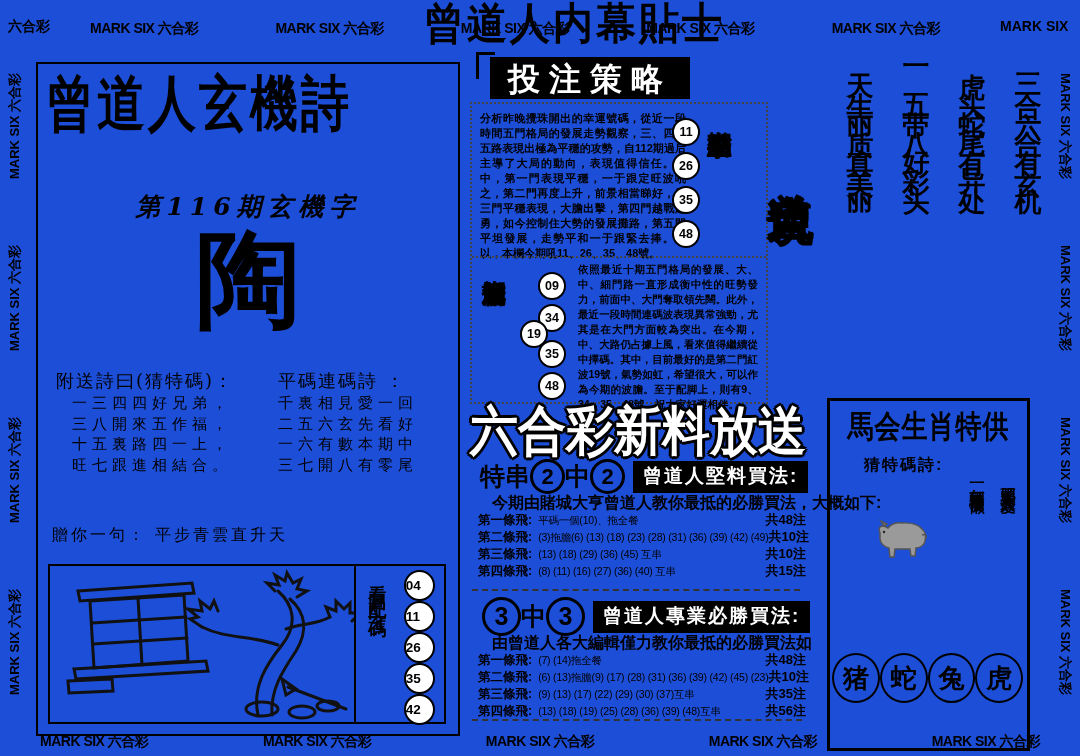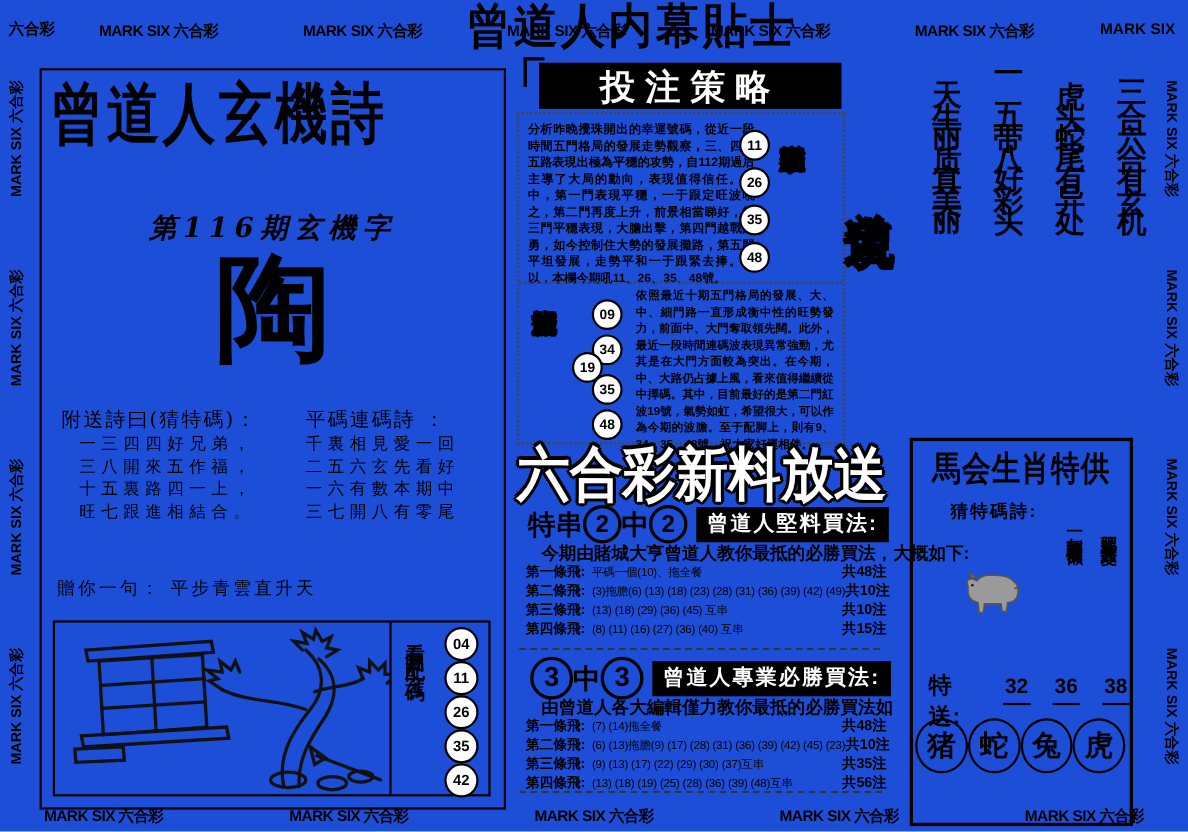--- a/index.html
+++ b/index.html
@@ -35,25 +35,25 @@
         font-family:"DejaVu Serif",serif;white-space:nowrap;}
   #zodiac-hint{top:430px;}
   #gift-line{top:461px;}
   #pic-box{position:absolute;left:10px;top:500px;width:394px;height:156px;border:2px solid #000;display:flex;}
   #pic-sketch{flex:1;border-right:2px solid #000;}
   #pic-right{width:84px;display:flex;align-items:stretch;justify-content:space-around;padding:4px 2px;}
   #pic-label{writing-mode:vertical-rl;text-orientation:upright;font-size:18px;font-weight:700;
              letter-spacing:9px;display:flex;align-items:center;}
   .circle-stack{display:flex;flex-direction:column;justify-content:space-between;}
   .circle-num{border:2px solid #000;border-radius:50%;width:27px;height:27px;line-height:27px;
-              text-align:center;font-size:13.5px;font-weight:700;background:#fff;}
+              text-align:left;font-size:13.5px;font-weight:700;background:#fff;}
   
   #banner-bracket{position:absolute;left:476px;top:52px;width:16px;height:24px;
                   border-left:3px solid #000;border-top:3px solid #000;}
-  #strategy-banner{position:absolute;left:490px;top:57px;width:275px;height:42px;background:#000;
+  #strategy-banner{position:absolute;left:490px;top:57px;width:200px;height:42px;background:#000;
                    color:#fff;font-size:32px;font-weight:900;letter-spacing:9px;text-align:center;
                    line-height:44px;white-space:nowrap;}
   #dotted-box{position:absolute;left:470px;top:102px;width:294px;height:298px;border:2px dotted #444;}
   #strategy-body{position:absolute;left:8px;top:7px;width:206px;font-size:11px;line-height:15px;
                  font-weight:600;text-align:justify;}
   .mini-circle{position:absolute;border:2px solid #000;border-radius:50%;width:24px;height:24px;
                line-height:24px;text-align:center;font-size:12.5px;font-weight:700;background:#fff;}
   #focus-title{position:absolute;left:232px;top:8px;height:150px;writing-mode:vertical-rl;
                text-orientation:upright;font-size:25px;font-weight:900;letter-spacing:0px;}
   #mid-divider{position:absolute;left:0;top:152px;width:100%;border-top:2px dotted #444;}
@@ -301,26 +301,20 @@
     <div id="pig">
       <svg width="100%" height="100%" viewBox="0 0 60 48">
         <g stroke="#555" stroke-width="1.5" fill="#9a9a9a">
           <path d="M10 20 Q7 13 14 13 L18 15 Q23 9 32 10 Q46 9 52 16 Q57 20 55 28 Q54 34 46 35 L45 43 L41 43 L40 36 L25 36 L24 44 L20 44 L19 35 Q11 33 10 26 Z"></path>
           <path d="M14 13 L11 8 L17 11 Z" fill="#777"></path>
           <path d="M52 22 q5 -2 4 3" fill="none"></path>
         </g>
         <circle cx="14" cy="19" r="1.2" fill="#222"></circle>
       </svg>
     </div>
-    <div id="special-row">
-      <span id="special-label">特送:</span>
-      <span class="special-num">32</span>
-      <span class="special-num">36</span>
-      <span class="special-num">38</span>
-    </div>
     <div id="zodiac-circles">
       <div class="zodiac-circle">猪</div>
       <div class="zodiac-circle">蛇</div>
       <div class="zodiac-circle">兔</div>
       <div class="zodiac-circle">虎</div>
     </div>
   </div>
 
 </div>
 

